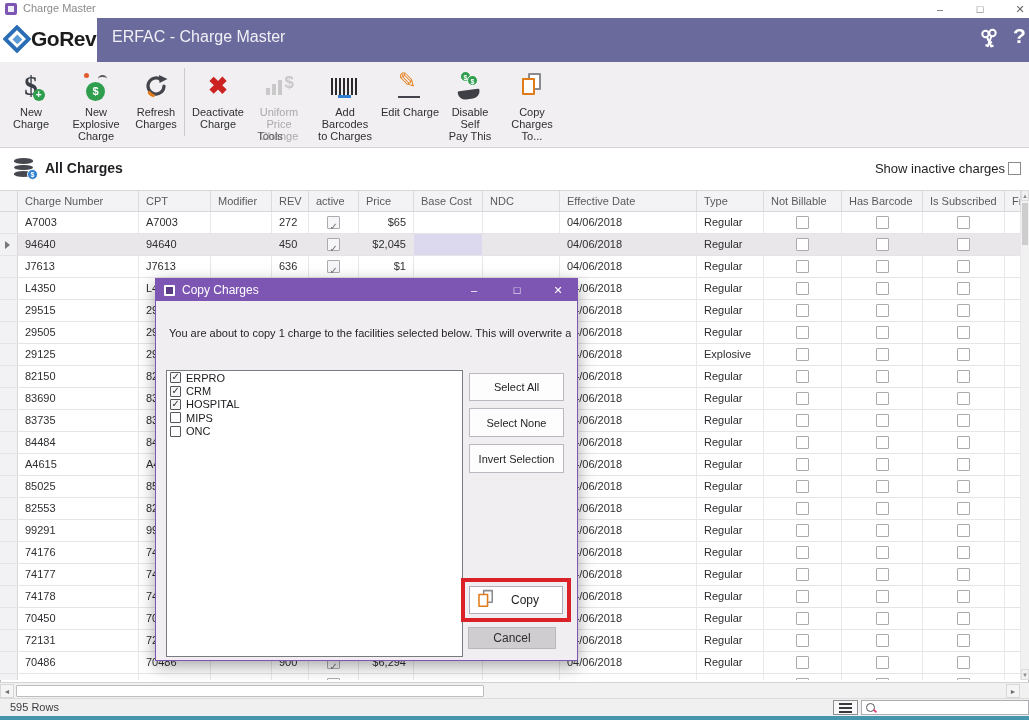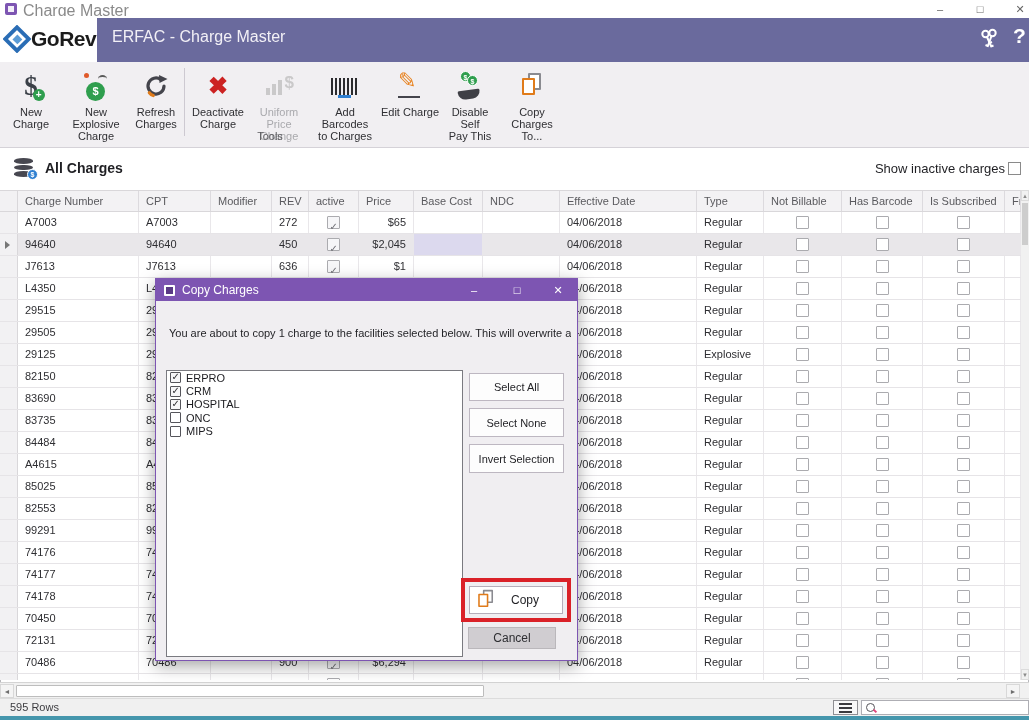--- a/index.html
+++ b/index.html
@@ -4,21 +4,21 @@
 <style>
   * { margin:0; padding:0; box-sizing:border-box; }
   html,body { width:1029px; height:720px; }
   body { font-family:"Liberation Sans", sans-serif; position:relative; overflow:hidden; background:#fff;
          box-shadow: inset 0 0 0 1px #b9b9bd; }
 
   
   .titlebar { position:absolute; left:0; top:0; width:1029px; height:18px; background:#fff; }
   .app-icon { position:absolute; left:5px; top:3px; width:12px; height:12px; background:#7d55b2; border-radius:2px; }
   .app-icon::after { content:""; position:absolute; left:3px; top:3px; width:6px; height:6px; background:#fff; opacity:.9; }
-  .tb-title { position:absolute; left:23px; top:2px; font-size:16px; color:#8a8a8a; }
+  .tb-title { position:absolute; left:23px; top:2px; font-size:11px; color:#8a8a8a; }
   .winctl { position:absolute; top:0px; font-size:11px; color:#666; width:30px; text-align:center; height:18px; line-height:18px; }
   .winctl.min { left:925px; } .winctl.max { left:965px; } .winctl.cls { left:1005px; }
 
   
   .header { position:absolute; left:0; top:18px; width:1029px; height:44px; background:#6a6a9d; }
   .logo-zone { position:absolute; left:0; top:-2px; width:97px; height:46px; background:#fff; display:flex; align-items:center; }
   .logo-mark { width:28px; height:28px; margin-left:3px; }
   .logo-text { font-size:21px; font-weight:bold; color:#1b1b1b; letter-spacing:-0.5px; }
   .hdr-title { position:absolute; left:112px; top:10px; font-size:16px; color:#f2f0f6; }
   .hdr-keys { position:absolute; left:978px; top:10px; }
@@ -849,25 +849,25 @@
       <div class="fac-item">
         <span class="cb checked"></span>
         <span>CRM</span>
       </div>
       <div class="fac-item">
         <span class="cb checked"></span>
         <span>HOSPITAL</span>
       </div>
       <div class="fac-item">
         <span class="cb"></span>
-        <span>ONC</span>
+        <span>MIPS</span>
       </div>
       <div class="fac-item">
         <span class="cb"></span>
-        <span>MIPS</span>
+        <span>ONC</span>
       </div>
     </div>
   <div class="dlg-sidebtn btn-select-all">Select All</div>
   <div class="dlg-sidebtn btn-select-none">Select None</div>
   <div class="dlg-sidebtn btn-invert">Invert Selection</div>
   <div class="copy-annotation">
     <div class="btn-copy">
       <span class="ic-copy">
           <span class="pg back"></span>
           <span class="pg front"></span>

